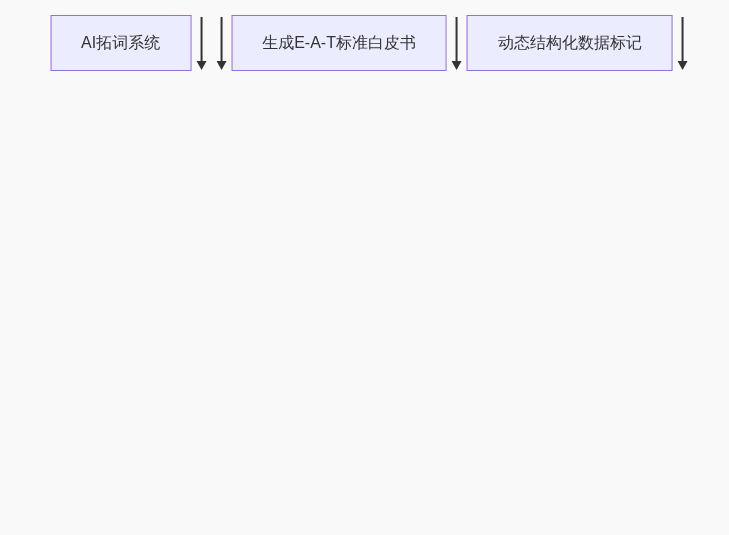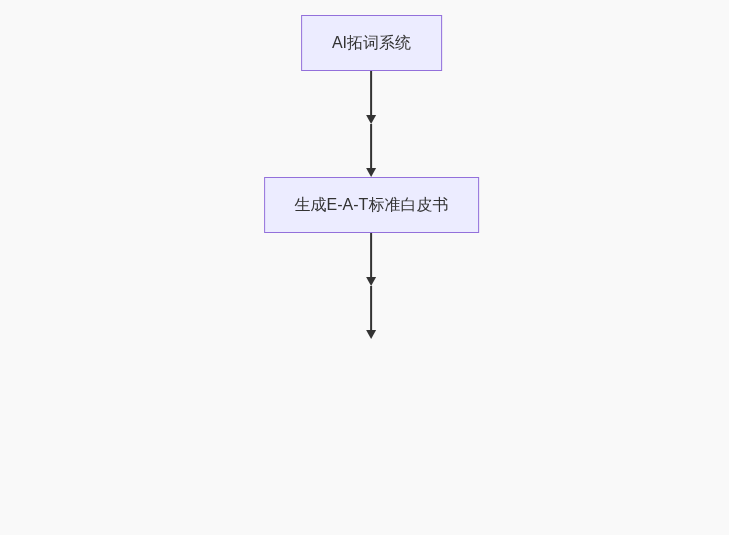--- a/index.html
+++ b/index.html
@@ -21,21 +21,21 @@
     height: 535px;
     background: var(--background);
     overflow: hidden;
   }
   .flow-column {
     position: absolute;
     top: 15px;
     left: calc(50% + 7px);
     transform: translateX(-50%);
     display: flex;
-    flex-direction: column;
+    flex-direction: row;
     align-items: center;
   }
   .flow-node {
     height: 56px;
     padding: 0 30px;
     display: flex;
     align-items: center;
     justify-content: center;
     background: var(--node-fill);
     border: 1px solid var(--node-border);
@@ -70,20 +70,21 @@
       <polygon points="5,44 15,44 10,53" fill="currentColor"></polygon>
     </svg>
 
     <div class="flow-node">生成E-A-T标准白皮书</div>
 
     <svg class="flow-edge" viewBox="0 0 20 53" xmlns="http://www.w3.org/2000/svg">
       <line x1="10" y1="0" x2="10" y2="46" stroke="currentColor" stroke-width="2"></line>
       <polygon points="5,44 15,44 10,53" fill="currentColor"></polygon>
     </svg>
 
+    <div class="flow-node">动态结构化数据标记</div>
 
     <svg class="flow-edge" viewBox="0 0 20 53" xmlns="http://www.w3.org/2000/svg">
       <line x1="10" y1="0" x2="10" y2="46" stroke="currentColor" stroke-width="2"></line>
       <polygon points="5,44 15,44 10,53" fill="currentColor"></polygon>
     </svg>
 
 
   </div>
 </div>
 

